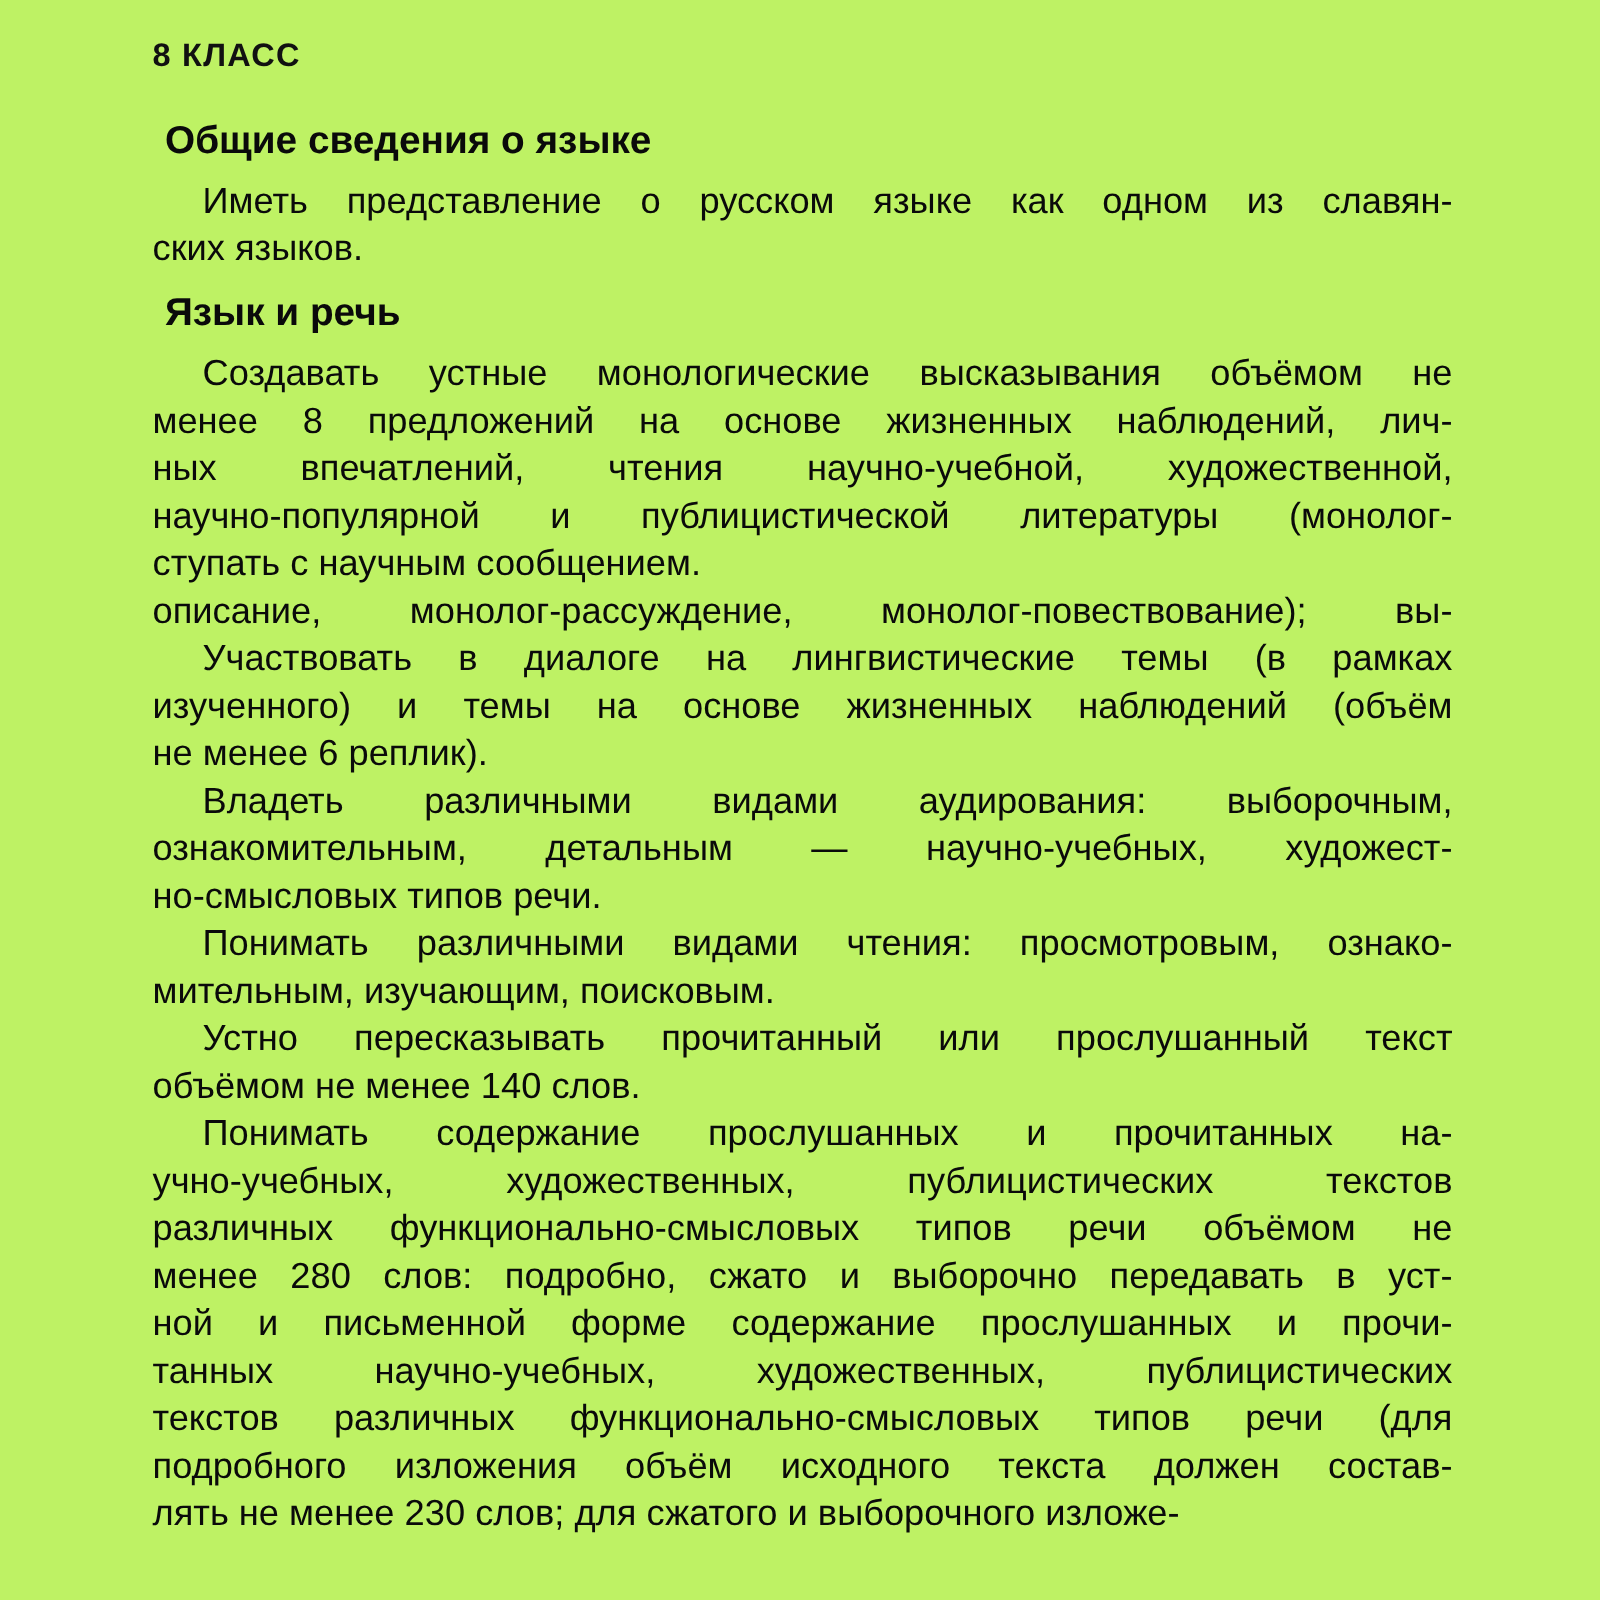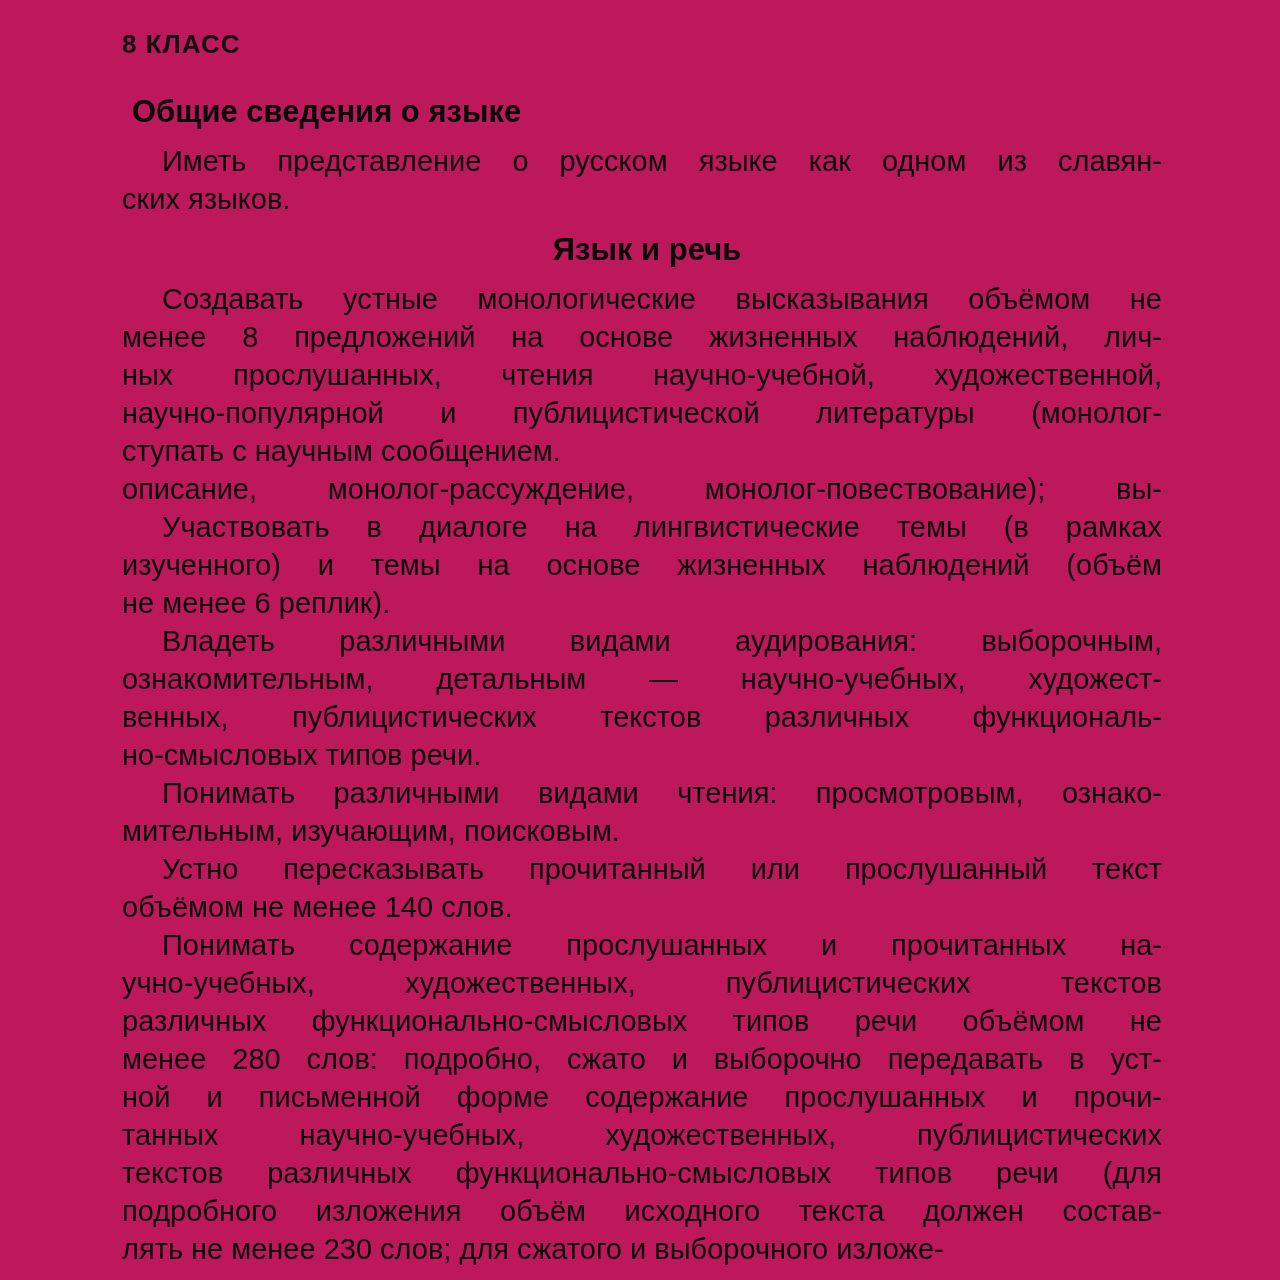--- a/index.html
+++ b/index.html
@@ -5,21 +5,21 @@
   html, body {
     margin: 0;
     padding: 0;
     background: #ffffff;
   }
   .page {
     position: relative;
     width: 1280px;
     height: 1280px;
     box-sizing: border-box;
-    background: #be185d;
+    background: #bef264;
     color: #0a0a0a;
     padding: 26px 118px 0 122px;
     overflow: hidden;
   }
   .grade-header {
     font-family: "Liberation Sans", sans-serif;
     font-weight: 700;
     font-size: 26px;
     line-height: 36px;
     letter-spacing: 1px;
@@ -29,21 +29,20 @@
   .section-heading {
     font-family: "Liberation Sans", sans-serif;
     font-weight: 700;
     font-size: 31px;
     line-height: 40px;
     margin: 0 0 10px 10px;
     color: #0a0a0a;
   }
   .section-heading.not-first {
     margin-top: 12px;
-    text-align: center;
   }
   .paragraph {
     margin: 0;
   }
   .line {
     font-family: Liberation Sans, sans-serif;
     font-size: 29px;
     line-height: 38px;
     text-align: justify;
     text-align-last: justify;
@@ -65,34 +64,33 @@
   <div id="content">
       <h2 class="section-heading">Общие сведения о языке</h2>
       <div class="paragraph">
         <div class="line first">Иметь представление о русском языке как одном из славян-</div>
         <div class="line last">ских языков.</div>
       </div>
       <h2 class="section-heading not-first">Язык и речь</h2>
       <div class="paragraph">
         <div class="line first">Создавать устные монологические высказывания объёмом не</div>
         <div class="line">менее 8 предложений на основе жизненных наблюдений, лич-</div>
-        <div class="line">ных прослушанных, чтения научно-учебной, художественной,</div>
+        <div class="line">ных впечатлений, чтения научно-учебной, художественной,</div>
         <div class="line">научно-популярной и публицистической литературы (монолог-</div>
         <div class="line last">ступать с научным сообщением.</div>
         <div class="line">описание, монолог-рассуждение, монолог-повествование); вы-</div>
       </div>
       <div class="paragraph">
         <div class="line first">Участвовать в диалоге на лингвистические темы (в рамках</div>
         <div class="line">изученного) и темы на основе жизненных наблюдений (объём</div>
         <div class="line last">не менее 6 реплик).</div>
       </div>
       <div class="paragraph">
         <div class="line first">Владеть различными видами аудирования: выборочным,</div>
         <div class="line">ознакомительным, детальным — научно-учебных, художест-</div>
-        <div class="line">венных, публицистических текстов различных функциональ-</div>
         <div class="line last">но-смысловых типов речи.</div>
       </div>
       <div class="paragraph">
         <div class="line first">Понимать различными видами чтения: просмотровым, ознако-</div>
         <div class="line last">мительным, изучающим, поисковым.</div>
       </div>
       <div class="paragraph">
         <div class="line first">Устно пересказывать прочитанный или прослушанный текст</div>
         <div class="line last">объёмом не менее 140 слов.</div>
       </div>

